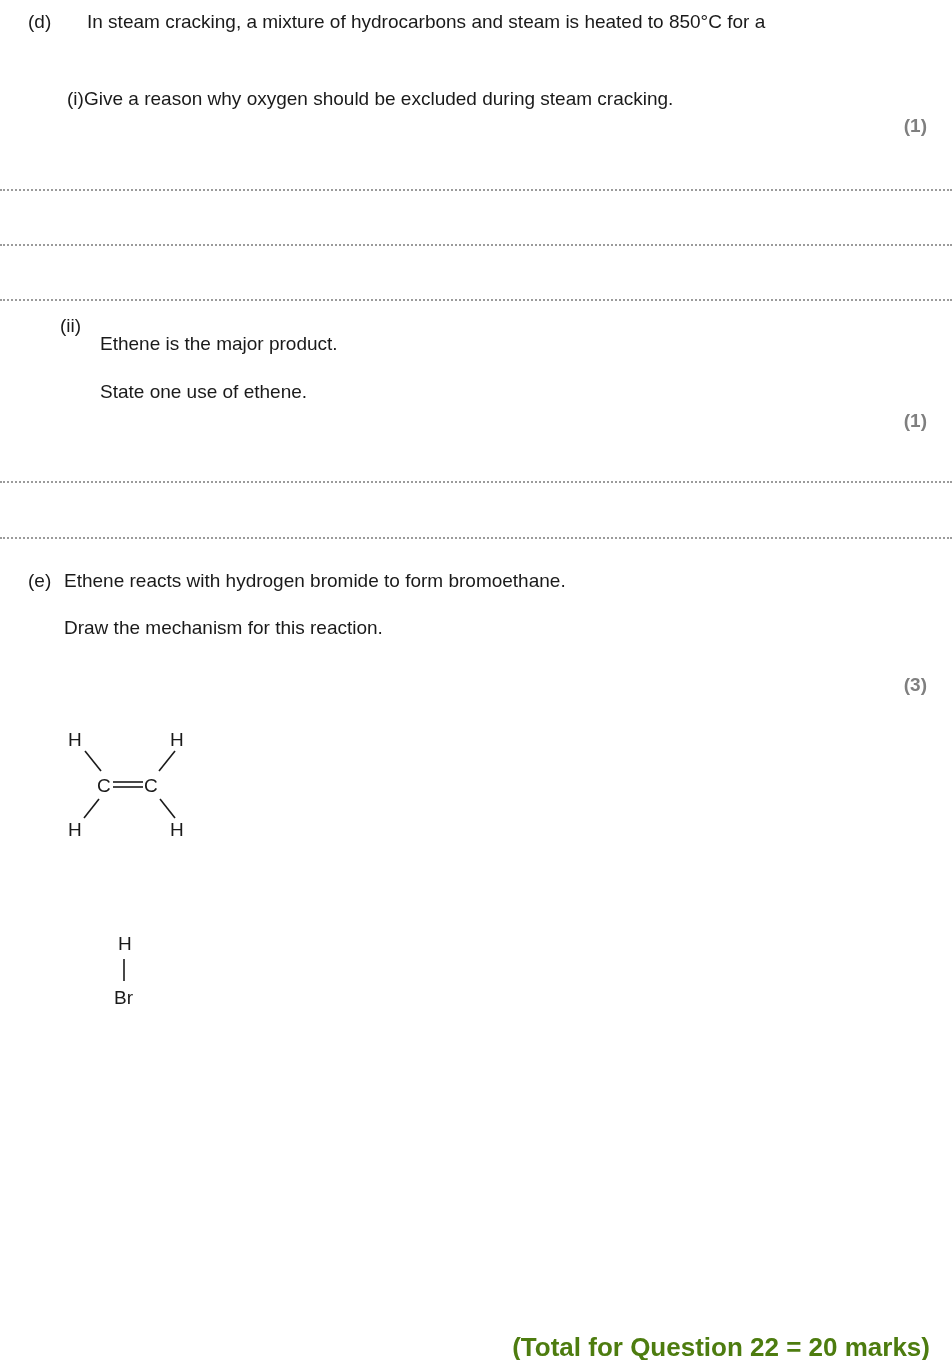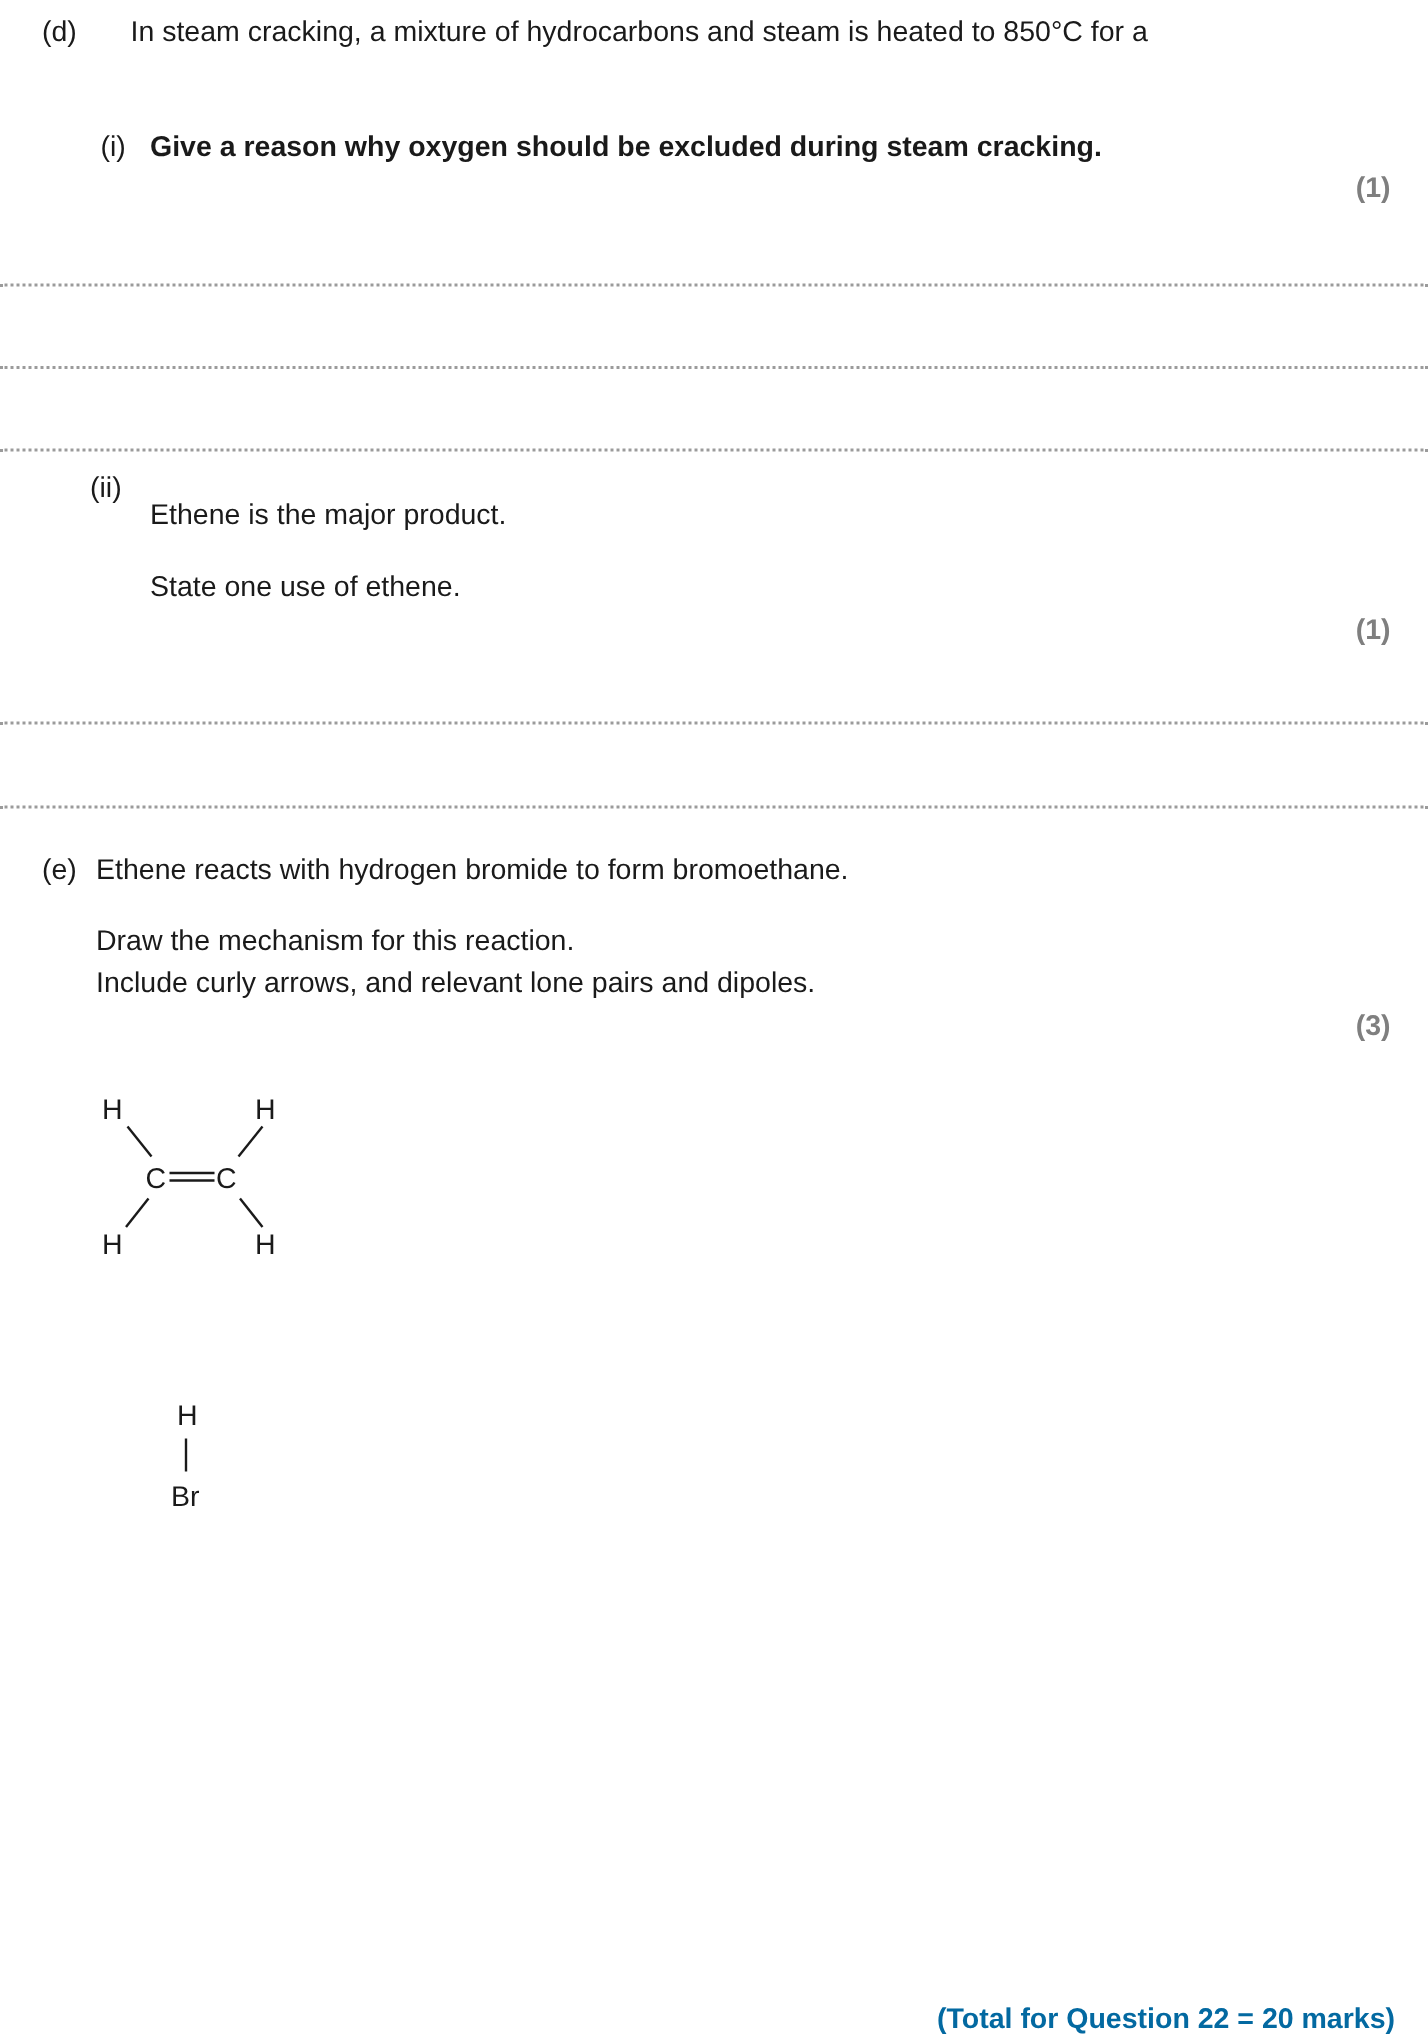--- a/index.html
+++ b/index.html
@@ -30,23 +30,23 @@
     line-height:28px;
   }
   .dotline {
     position:absolute;
     left:0; right:0; height:0;
     border-bottom:2px dotted var(--dots,#9b9b9b);
   }
   .footer {
     position:absolute;
     right:22px; top:1334px;
-    font-size:19px;
+    font-size:26px;
     font-weight:700;
-    color:#0369a1;
+    color:#4d7c0f;
     line-height:26px;
     white-space:nowrap;
   }
   svg text {
     font-family:"Liberation Sans", sans-serif;
     font-size:19px;
     fill:var(--ink,#1a1a1a);
   }
   svg line { stroke:var(--ink,#1a1a1a); stroke-width:1.6; }
   .struct { position:absolute; }
@@ -55,39 +55,38 @@
 <body>
 
 <div class="page">
 
   <span class="t" style="left:28px; top:8px;">(d)</span>
   <div class="t wrap" style="left:64px; top:8px; width:830px;">
     <span class="block">In steam cracking, a mixture of hydrocarbons and steam is heated to 850°C for a</span>
   </div>
 
   <span class="t" style="left:67px; top:85px;">(i)</span>
-  <span class="t" style="left:100px; top:85px;font-weight:bold;">Give a reason why oxygen should be excluded during steam cracking.</span>
+  <span class="t" style="left:84px; top:85px;">Give a reason why oxygen should be excluded during steam cracking.</span>
   <span class="marks" style="top:112px;">(1)</span>
 
   <div class="dotline" style="top:189px;"></div>
   <div class="dotline" style="top:244px;"></div>
   <div class="dotline" style="top:299px;"></div>
 
   <span class="t" style="left:60px; top:312px;">(ii)</span>
   <span class="t" style="left:100px; top:378px;">State one use of ethene.</span>
   <span class="t" style="left:100px; top:330px;">Ethene is the major product.</span>
   <span class="marks" style="top:407px;">(1)</span>
 
   <div class="dotline" style="top:481px;"></div>
   <div class="dotline" style="top:537px;"></div>
 
   <span class="t" style="left:28px; top:567px;">(e)</span>
   <span class="t" style="left:64px; top:614px;">Draw the mechanism for this reaction.</span>
   <span class="t" style="left:64px; top:567px;">Ethene reacts with hydrogen bromide to form bromoethane.</span>
-  <span class="t" style="left:64px; top:642px;">Include curly arrows, and relevant lone pairs and dipoles.</span>
   <span class="marks" style="top:671px;">(3)</span>
 
   <svg class="struct" style="left:60px; top:722px;" width="140" height="122">
     <text x="8" y="24">H</text>
     <text x="110" y="24">H</text>
     <line x1="25" y1="29" x2="41" y2="49"></line>
     <line x1="115" y1="29" x2="99" y2="49"></line>
     <text x="37" y="70">C</text>
     <text x="84" y="70">C</text>
     <line x1="53" y1="60" x2="83" y2="60"></line>

